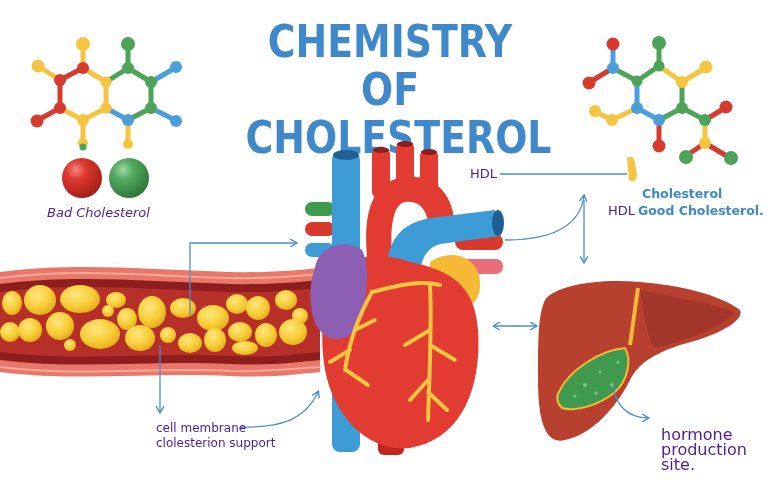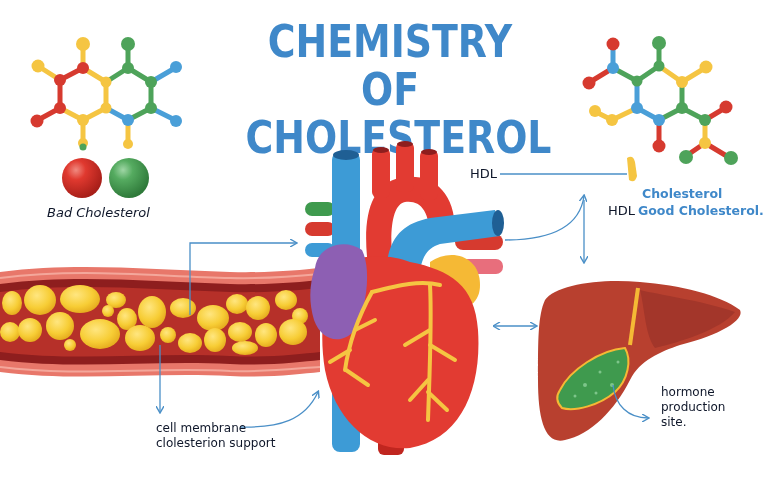--- a/index.html
+++ b/index.html
@@ -1,19 +1,19 @@
 <!DOCTYPE html>
 <html><head>
 <meta charset="utf-8">
 <style>
   html,body{margin:0;padding:0;background:#ffffff;}
   body{width:768px;height:480px;position:relative;overflow:hidden;font-family:"Liberation Sans","DejaVu Sans",sans-serif;}
   .abs{position:absolute;}
   .title{left:222px;top:18px;width:336px;text-align:center;color:#3f88c9;font-family:"DejaVu Sans",sans-serif;font-weight:bold;font-size:44px;line-height:48px;letter-spacing:0px;transform:scaleX(0.86);transform-origin:center top;}
-  .lbl{color:#0f172a;font-size:13px;line-height:15px;font-family:"DejaVu Sans",sans-serif;}
+  .lbl{color:#4c1d95;font-size:13px;line-height:15px;font-family:"DejaVu Sans",sans-serif;}
   .blue-lbl{color:#3f88c9;font-size:12.5px;font-weight:bold;font-family:"DejaVu Sans",sans-serif;}
   svg.full{position:absolute;left:0;top:0;}
 </style>
 </head>
 <body>
 
 <div class="abs title">
   <div>CHEMISTRY OF</div>
   <div>CHOLESTEROL</div>
 </div>
@@ -252,17 +252,17 @@
 
 <div class="abs blue-lbl" style="left:642px;top:186px;">Cholesterol</div>
 <div class="abs lbl" style="left:608px;top:203px;">HDL</div>
 <div class="abs blue-lbl" style="left:638px;top:203px;">Good Cholesterol.</div>
 
 <div class="abs lbl" style="left:156px;top:421px;font-size:12px;">
   <div>cell membrane</div>
   <div>clolesterion support</div>
 </div>
 
-<div class="abs lbl" style="left:661px;top:385px;font-size:12px;">
+<div class="abs lbl" style="left:661px;top:427px;font-size:16px;">
   <div>hormone</div>
   <div>production</div>
   <div>site.</div>
 </div>
 
 </body></html>

